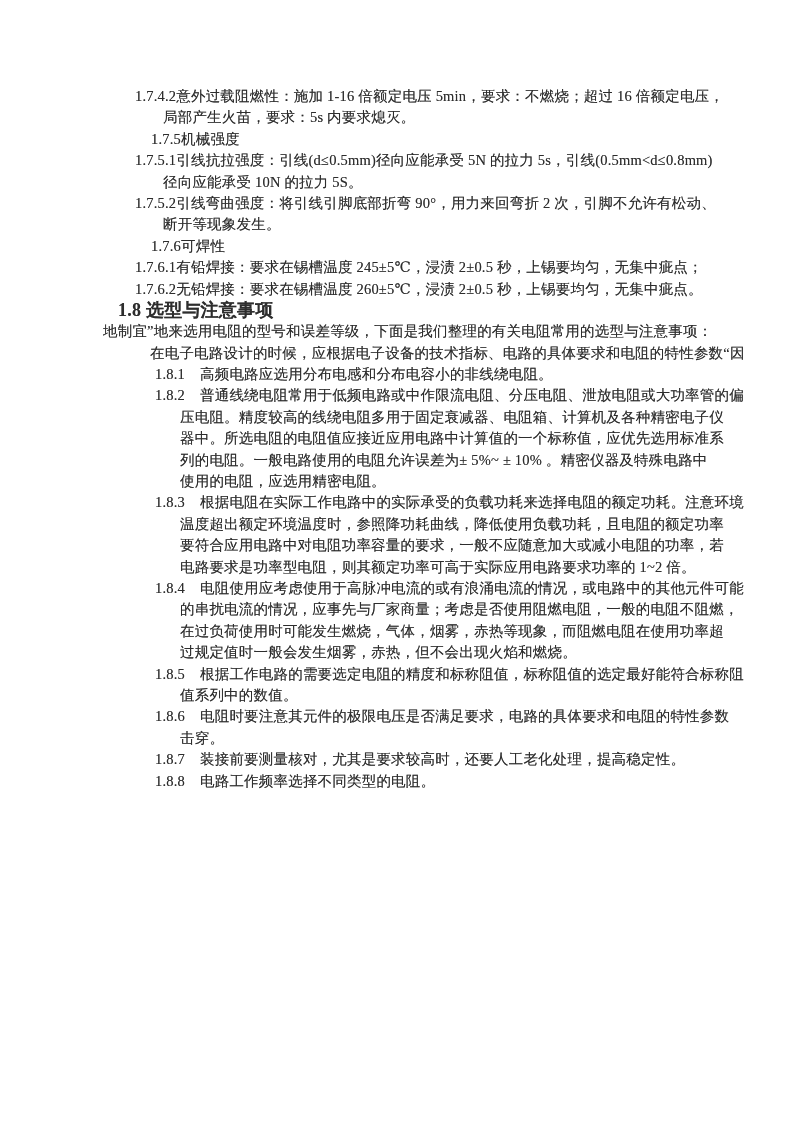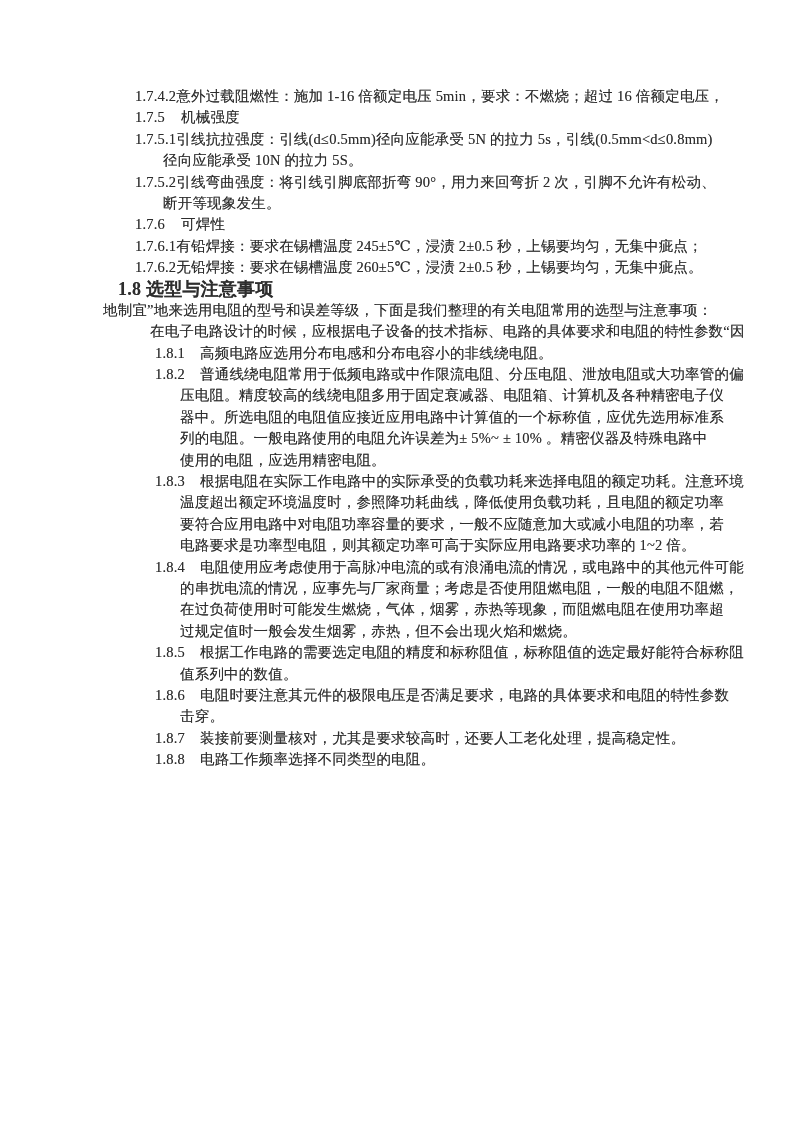--- a/index.html
+++ b/index.html
@@ -27,40 +27,41 @@
     letter-spacing: 0.2px;
     text-shadow: 0 0 0.5px rgba(40,40,40,0.55);
     white-space: nowrap;
   }
   .line { height: 21.4px; }
   
   .clause { padding-left: 32px; }
   
   .cont7 { padding-left: 60px; }
   
-  .sect { padding-left: 32px; display: flex; }
+  .sect { padding-left: 32px; display: flex; text-align: right; }
   .sect .num { width: 46px; flex-shrink: 0; }
   
   .h2 { padding-left: 15px; display: flex; font-weight: bold; font-size: 18px; }
   .h2 .num { width: 28px; flex-shrink: 0; }
   
   .p1 { padding-left: 47px; }
   .p2 { padding-left: 0; }
   
   .item { padding-left: 32px; display: flex; }
   .item .num { width: 45px; flex-shrink: 0; margin-left: 20px; }
   .icont { padding-left: 77px; }
 </style>
 </head>
 <body>
 
 <div class="page">
   <div class="content">
 
     <div class="line clause">1.7.4.2意外过载阻燃性：施加 1-16 倍额定电压 5min，要求：不燃烧；超过 16 倍额定电压，</div>
+    <div class="line cont7">局部产生火苗，要求：5s 内要求熄灭。</div>
 
     <div class="line sect">
       <span class="num">1.7.5</span>
       <span>机械强度</span>
     </div>
 
     <div class="line clause">1.7.5.1引线抗拉强度：引线(d≤0.5mm)径向应能承受 5N 的拉力 5s，引线(0.5mm&lt;d≤0.8mm)</div>
     <div class="line cont7">径向应能承受 10N 的拉力 5S。</div>
 
     <div class="line clause">1.7.5.2引线弯曲强度：将引线引脚底部折弯 90°，用力来回弯折 2 次，引脚不允许有松动、</div>

